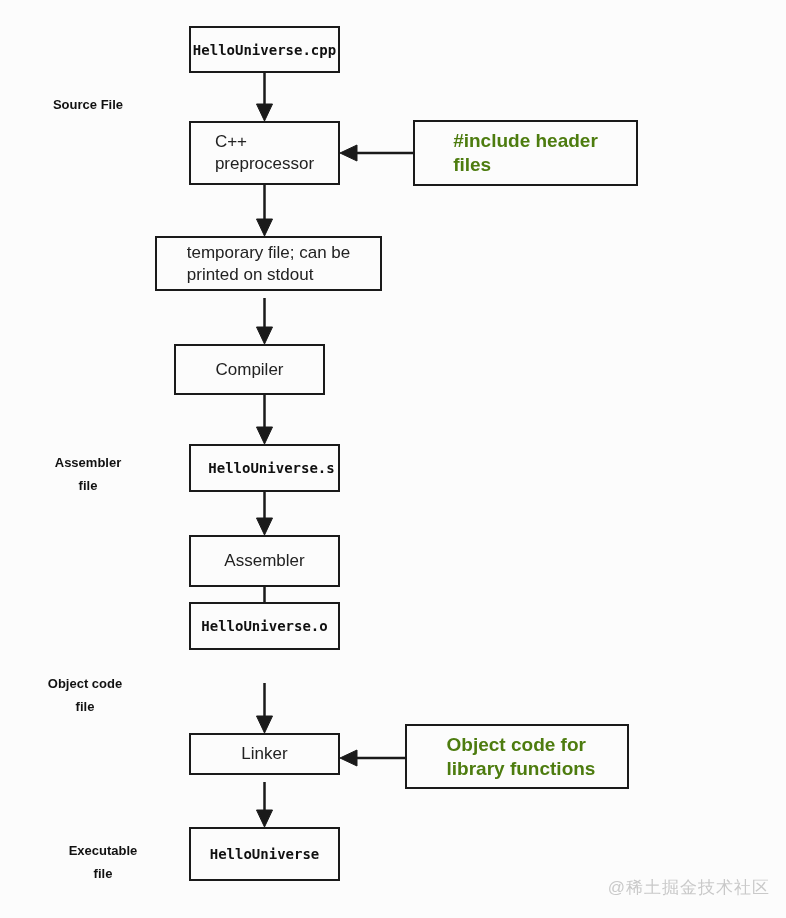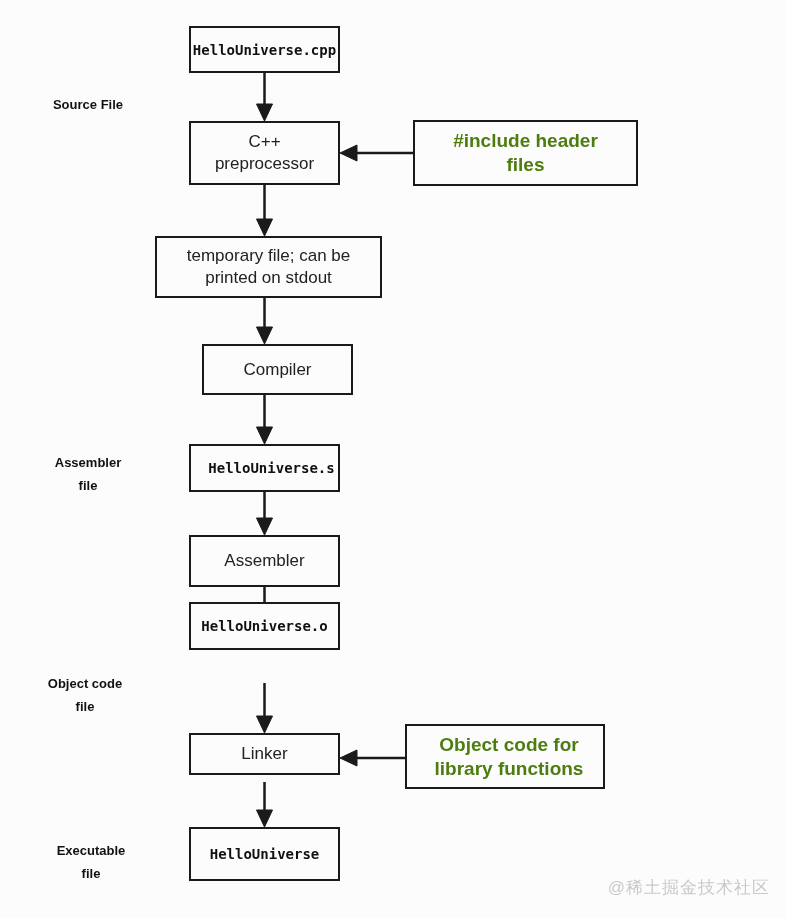--- a/index.html
+++ b/index.html
@@ -23,21 +23,21 @@
     pointer-events: none;
   }
   .box {
     position: absolute;
     box-sizing: border-box;
     border: 2px solid #1a1a1a;
     background: #fcfcfc;
     display: flex;
     align-items: center;
     justify-content: center;
-    text-align: center;
+    text-align: left;
   }
   .box .lbl {
     white-space: pre-line;
     font-size: 17px;
     line-height: 22px;
     color: #222222;
   }
   .box.mono .lbl {
     font-family: "DejaVu Sans Mono", monospace;
     font-weight: bold;
@@ -138,60 +138,60 @@
   <div class="box" style="left:189px; top:121px; width:151px; height:64px;">
     <span class="lbl">C++
 preprocessor</span>
   </div>
 
   <div class="box bold" style="left:413px; top:120px; width:225px; height:66px;">
     <span class="lbl">#include header
 files</span>
   </div>
 
-  <div class="box" style="left:155px; top:236px; width:227px; height:62px;">
+  <div class="box" style="left:155px; top:236px; width:227px; height:55px;">
     <span class="lbl">temporary file; can be
 printed on stdout</span>
   </div>
 
-  <div class="box" style="left:202px; top:344px; width:151px; height:51px;">
+  <div class="box" style="left:174px; top:344px; width:151px; height:51px;">
     <span class="lbl">Compiler</span>
   </div>
 
   <div class="box mono" style="left:189px; top:444px; width:151px; height:48px;padding-left:14px;">
     <span class="lbl">HelloUniverse.s</span>
   </div>
 
   <div class="box" style="left:189px; top:535px; width:151px; height:52px;">
     <span class="lbl">Assembler</span>
   </div>
 
   <div class="box mono" style="left:189px; top:602px; width:151px; height:48px;">
     <span class="lbl">HelloUniverse.o</span>
   </div>
 
   <div class="box" style="left:189px; top:733px; width:151px; height:42px;">
     <span class="lbl">Linker</span>
   </div>
 
-  <div class="box bold" style="left:405px; top:724px; width:200px; height:65px;padding-left:8px;">
+  <div class="box bold" style="left:405px; top:724px; width:224px; height:65px;padding-left:8px;">
     <span class="lbl">Object code for
 library functions</span>
   </div>
 
   <div class="box mono" style="left:189px; top:827px; width:151px; height:54px;">
     <span class="lbl">HelloUniverse</span>
   </div>
 
   <div class="side-label" style="left:8px; top:93px;">Source File</div>
 
   <div class="side-label" style="left:8px; top:451px;">Assembler
 file</div>
 
   <div class="side-label" style="left:5px; top:672px;">Object code
 file</div>
 
-  <div class="side-label" style="left:11px; top:839px;">Executable
+  <div class="side-label" style="left:23px; top:839px;">Executable
 file</div>
 
   <div class="watermark">@稀土掘金技术社区</div>
 
 </div>
 
 </body></html>

